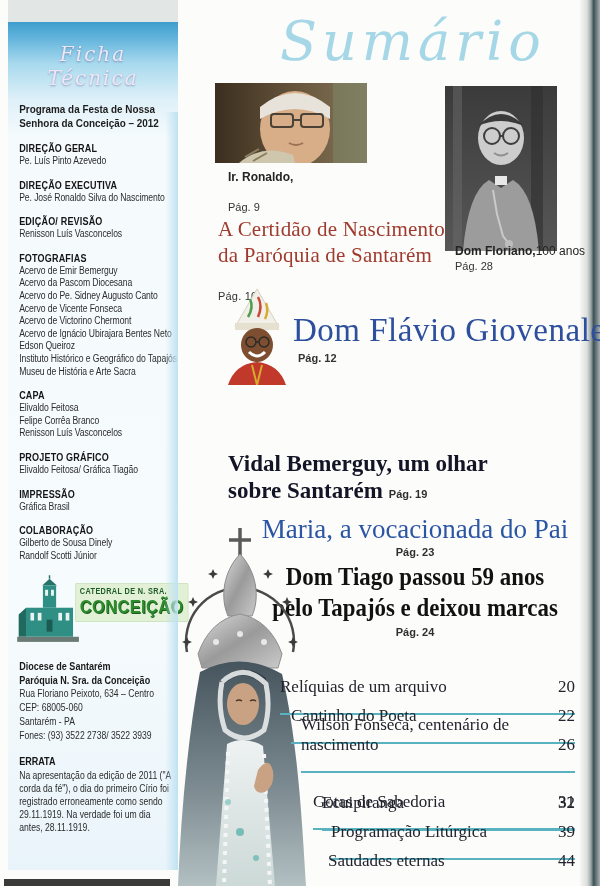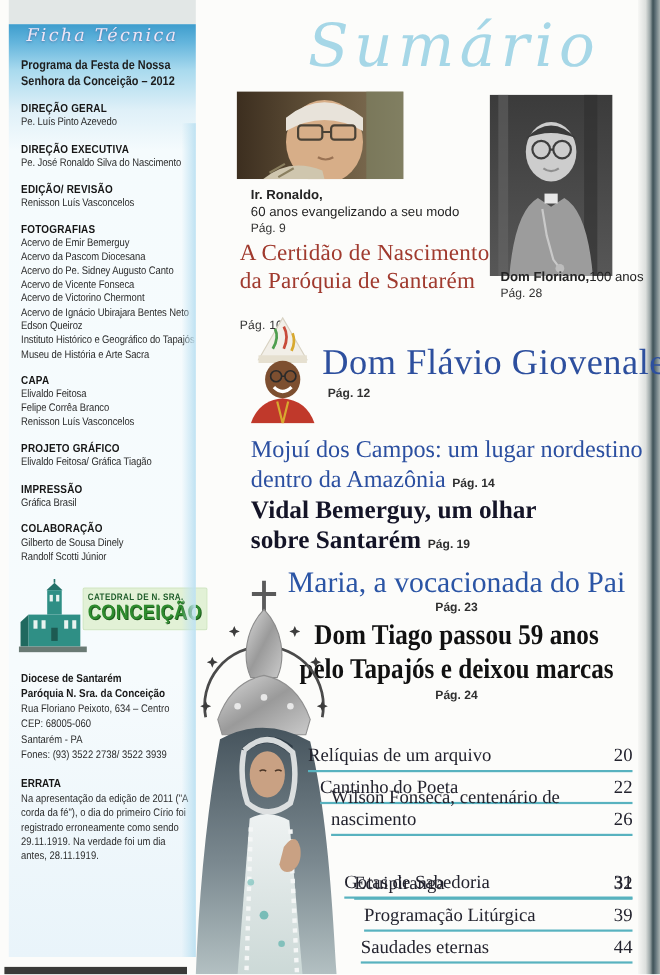--- a/index.html
+++ b/index.html
@@ -8,22 +8,22 @@
   
   .edge-right{position:absolute;top:0;right:0;width:20px;height:886px;
     background:linear-gradient(to right,rgba(0,0,0,0.02),#dcdfdd 35%,#9aa5a6 55%,#3f5258 68%,#62737a 80%,#a9b2b1);}
   .edge-bottom-left{position:absolute;left:4px;bottom:0;width:166px;height:7px;background:#3a3a38;}
   .edge-top-left{position:absolute;left:8px;top:0;width:170px;height:22px;background:#e2e7e6;}
   
   .sidebar{position:absolute;left:8px;top:22px;width:170px;height:848px;
     background:linear-gradient(180deg,#3e9dcd 0px,#62b4dc 16px,#a9daee 42px,#dff0f8 78px,#f5fbfd 115px,#f6fbfd 70%,#e9f4fa 100%);}
   .sidebar::after{content:"";position:absolute;top:90px;right:0;width:13px;height:758px;
     background:linear-gradient(to left,#bfe2f2,rgba(191,226,242,0));}
-  .script-head{margin:0 6px 12px 6px;text-align:center;
-    font-family:"DejaVu Serif",serif;font-style:italic;font-size:16px;letter-spacing:2px;
+  .script-head{margin:20px 6px 12px 6px;text-align:center;
+    font-family:"DejaVu Serif",serif;font-style:italic;font-size:20px;letter-spacing:2px;
     color:#efe6f6;text-shadow:0 1px 2px rgba(70,60,120,0.45);}
   .sb-condense{transform:scaleX(0.86);transform-origin:0 0;width:116%;padding:0 0 0 13px;position:relative;}
   .sb-intro{font-weight:bold;font-size:11.5px;line-height:14px;color:#1d1d1d;width:176px;margin-bottom:12px;}
   .sb-sec{margin-bottom:11px;}
   .sb-h{font-weight:bold;font-size:10.5px;line-height:13px;color:#151515;white-space:nowrap;letter-spacing:0.2px;}
   .sb-l{font-size:10px;line-height:12.6px;color:#2c2c2c;white-space:nowrap;letter-spacing:-0.1px;}
   .logo-row{display:flex;align-items:flex-start;margin:6px 0 8px -4px;}
   .logo-chip{background:#e2f1d6;border-radius:2px;padding:3px 6px 4px 6px;margin:10px 0 0 -10px;box-shadow:0 0 0 1px #cfe4c2 inset;}
   .chip-l1{font-size:8.5px;font-weight:bold;color:#1e5c2a;letter-spacing:0.4px;white-space:nowrap;}
   .chip-l2{font-family:"Liberation Sans",sans-serif;font-size:19px;font-weight:bold;color:#2e8b2e;
@@ -57,21 +57,21 @@
   .pg-maria{position:absolute;left:250px;top:546px;width:330px;text-align:center;
     font-size:11px;font-weight:bold;color:#2f2f2f;}
   .h-tiago{position:absolute;left:250px;top:561px;width:330px;text-align:center;
     font-family:"Liberation Serif",serif;font-weight:bold;font-size:26px;line-height:31px;color:#111;
     transform:scaleX(0.88);transform-origin:center top;letter-spacing:0;}
   .pg-tiago{position:absolute;left:250px;top:626px;width:330px;text-align:center;
     font-size:11px;font-weight:bold;color:#2f2f2f;}
   .statue{position:absolute;left:170px;top:502px;width:142px;height:384px;}
   
   .toc-row{position:absolute;right:25px;height:28px;display:flex;align-items:flex-end;
-    justify-content:space-between;border-bottom:2px solid #58b2bf;padding-bottom:3px;
+    justify-content:space-between;border-bottom:2px solid #58b2bf;padding-bottom:16px;
     font-family:"Liberation Serif",serif;font-size:17px;color:#23232e;}
   .toc-row .num{margin-left:10px;}
 </style>
 </head>
 <body>
 
 <div class="page">
 
   <div class="edge-top-left"></div>
   <div class="edge-right"></div>
@@ -184,21 +184,21 @@
         <rect x="86" y="31" width="22" height="13" rx="3"></rect>
         <line x1="78" y1="37" x2="86" y2="37"></line>
       </g>
       <path d="M74 60 q 7 4 14 0" stroke="#9a7354" stroke-width="2" fill="none"></path>
       <path d="M24 80 Q 48 60 78 72 L 80 80 Z" fill="#cfc6ae"></path>
       <path d="M30 74 l 14 -8 M38 78 l 14 -8" stroke="#8a7f5f" stroke-width="2"></path>
     </svg>
   </div>
   <div class="cap" style="left:218px;top:170px;">
     <b>Ir. Ronaldo,</b><br>
-    <span>60 anos evangelizando a seu modo</span><br>
+    <br>
     <span class="pg">Pág. 9</span>
   </div>
 
   <div class="h-red">
     <span>A Certidão de Nascimento</span><br>
     <span>da Paróquia de Santarém</span>
     <span class="pg">Pág. 10</span>
   </div>
 
   <div class="photo" style="left:445px;top:86px;width:112px;height:165px;">
@@ -245,24 +245,20 @@
         <line x1="34" y1="55" x2="37" y2="55"></line>
       </g>
       <path d="M27 65 q 8 8 16 0" stroke="#ffffff" stroke-width="3" fill="none"></path>
       <path d="M6 98 Q 13 77 35 75 Q 57 77 64 98 Z" fill="#c0392b"></path>
       <path d="M30 78 L 35 98 L 40 78" stroke="#d8a92f" stroke-width="2" fill="none"></path>
     </svg>
   </div>
   <div class="h-flavio">Dom Flávio Giovenale</div>
   <div class="pg-flavio">Pág. 12</div>
 
-  <div class="h-mojui">
-    <span>Mojuí dos Campos: um lugar nordestino</span><br>
-    <span>dentro da Amazônia</span><span class="pg-inline">Pág. 14</span>
-  </div>
 
   <div class="h-vidal">
     <span>Vidal Bemerguy, um olhar</span><br>
     <span>sobre Santarém</span><span class="pg-inline">Pág. 19</span>
   </div>
 
   <div class="h-maria">Maria, a vocacionada do Pai</div>
   <div class="pg-maria">Pág. 23</div>
 
   <div class="h-tiago">

